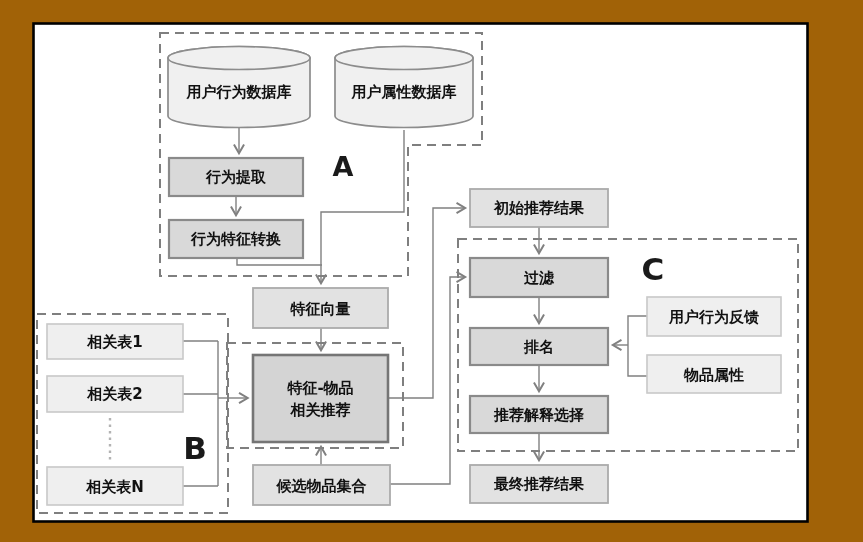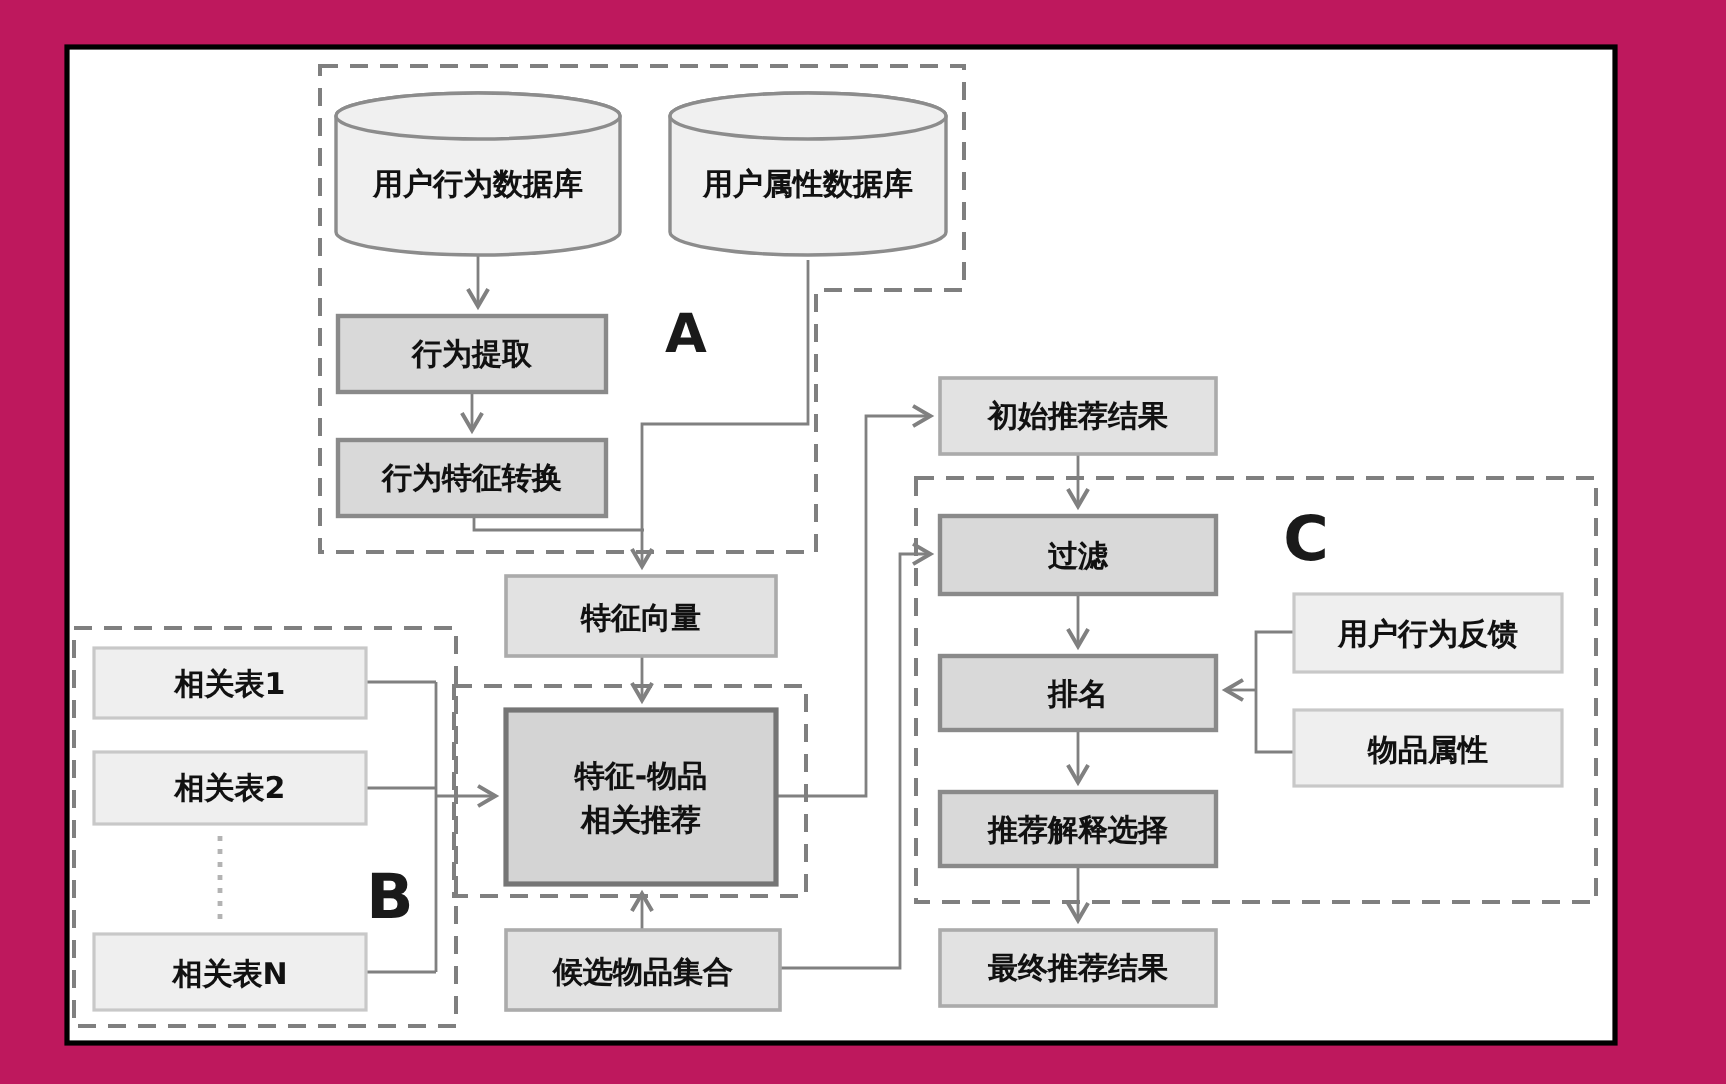--- a/index.html
+++ b/index.html
@@ -1,19 +1,19 @@
 <!DOCTYPE html>
 <html><head>
 <meta charset="utf-8">
 <style>
   html,body{margin:0;padding:0;background:#ffffff;}
   .stage{
     position:relative;
     width:863px;height:542px;
-    background:#be185d;
+    background:#a16207;
     font-family:"DejaVu Sans","Liberation Sans",sans-serif;
     overflow:hidden;
   }
   svg{position:absolute;left:0;top:0;}
   .frame{fill:#ffffff;stroke:#000000;stroke-width:2.6;}
   .dashed{fill:none;stroke:#7f7f7f;stroke-width:2;stroke-dasharray:9 6;}
   .cyl{fill:#f0f0f0;stroke:#8c8c8c;stroke-width:1.7;}
   .proc{fill:#d9d9d9;stroke:#8a8a8a;stroke-width:2.2;}
   .proc-strong{fill:#d4d4d4;stroke:#757575;stroke-width:2.6;}
   .light{fill:#e2e2e2;stroke:#ababab;stroke-width:1.8;}

